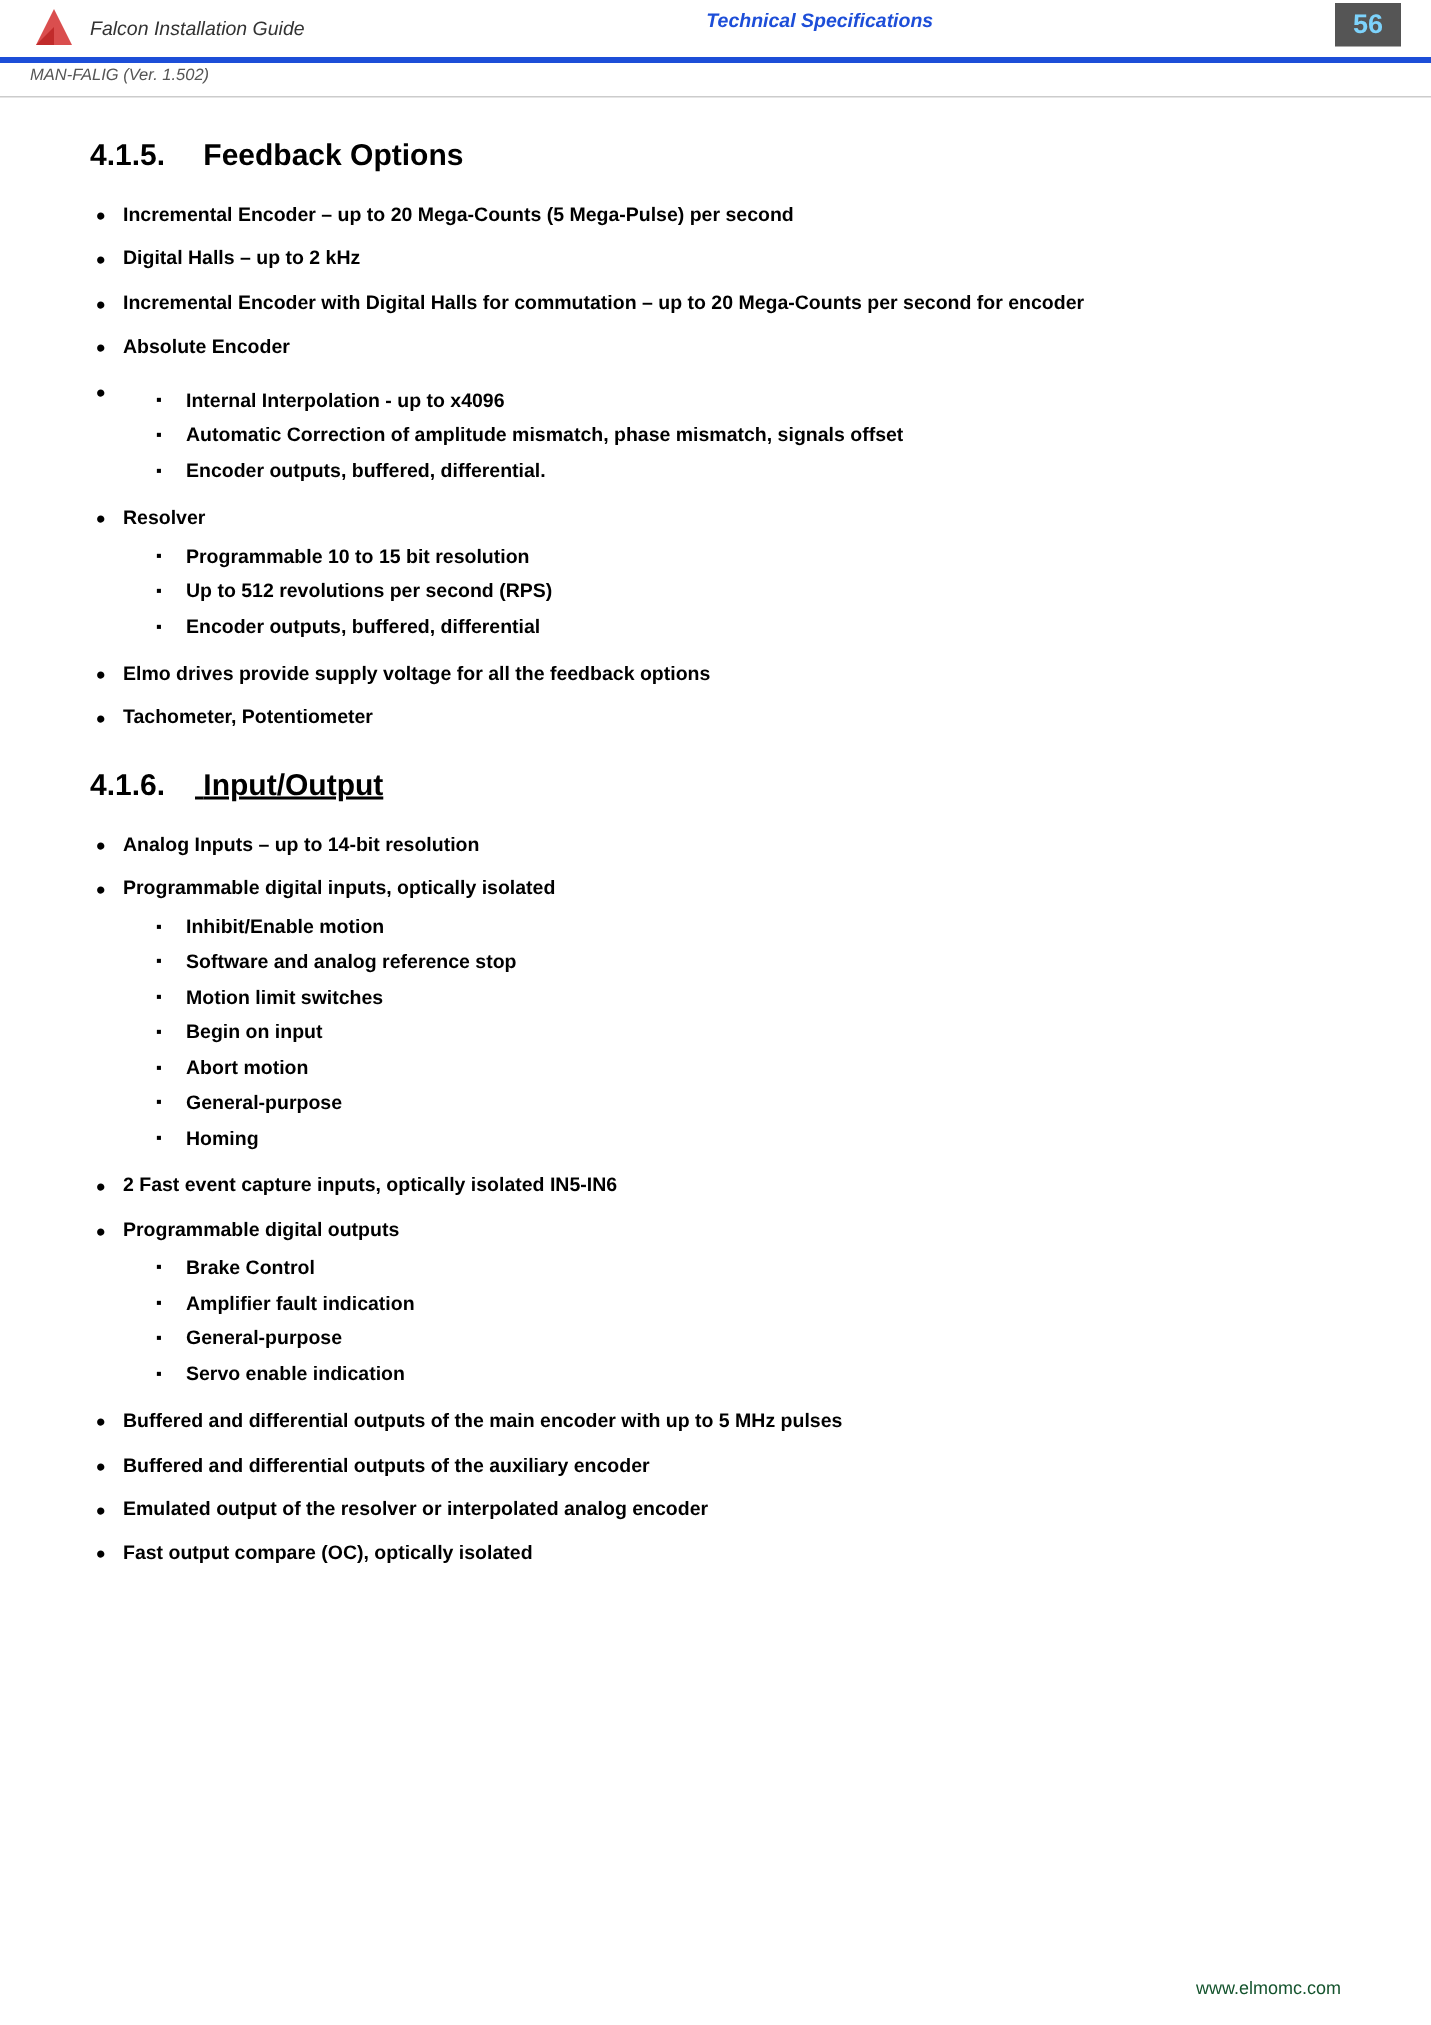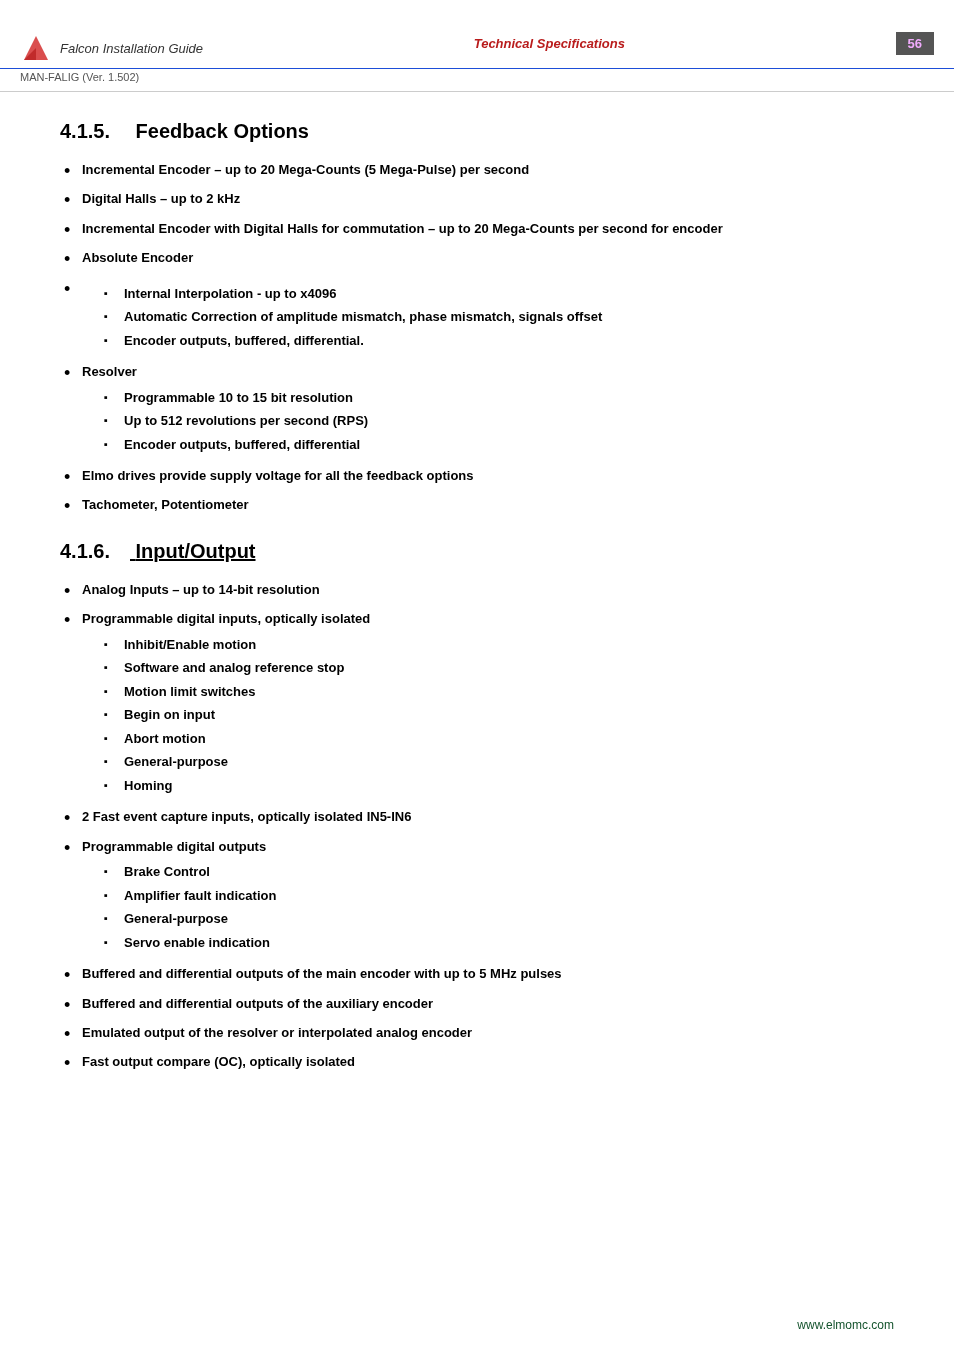--- a/index.html
+++ b/index.html
@@ -15,22 +15,22 @@
       width: 954px;
       min-height: 1350px;
       padding: 0;
       position: relative;
     }
     
     .header {
       display: flex;
       justify-content: space-between;
       align-items: flex-start;
-      padding: 32px 20px 4px 20px;
-      border-bottom: 1px solid #1d4ed8;
+      padding: 2px 20px 4px 20px;
+      border-bottom: 4px solid #1d4ed8;
     }
     .header-left {
       display: flex;
       align-items: center;
       gap: 8px;
     }
     .logo-icon {
       width: 32px;
       height: 32px;
       flex-shrink: 0;
@@ -38,39 +38,40 @@
     .header-title {
       font-size: 13px;
       font-style: italic;
       color: #333;
       font-weight: normal;
     }
     .header-center {
       font-size: 13px;
       font-style: italic;
       font-weight: bold;
-      color: #b91c1c;
+      color: #1d4ed8;
       flex: 1;
       text-align: center;
       padding-top: 4px;
     }
     .page-number-box {
       background: #555;
-      color: #f0abfc;
-      font-size: 13px;
+      color: #7dd3fc;
+      font-size: 18px;
       font-weight: bold;
       padding: 4px 12px;
       min-width: 36px;
       text-align: center;
     }
     .sub-header {
       padding: 2px 20px 8px 20px;
       font-size: 11px;
       color: #555;
       border-bottom: 1px solid #ccc;
+      font-style: italic;
     }
     
     .content {
       padding: 20px 60px 40px 60px;
     }
     .section-heading {
       font-size: 20px;
       font-weight: bold;
       margin-bottom: 14px;
       margin-top: 8px;

